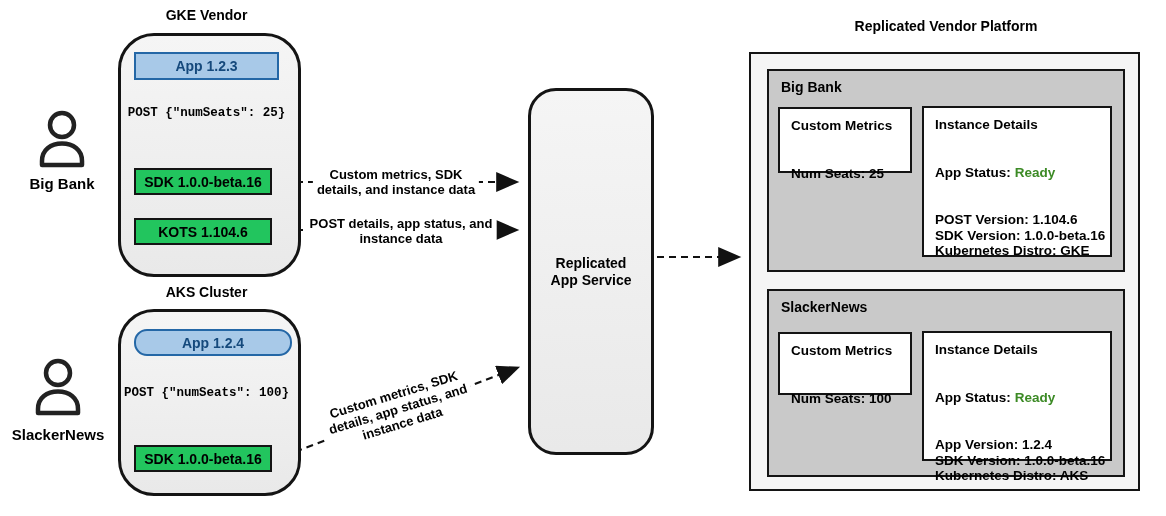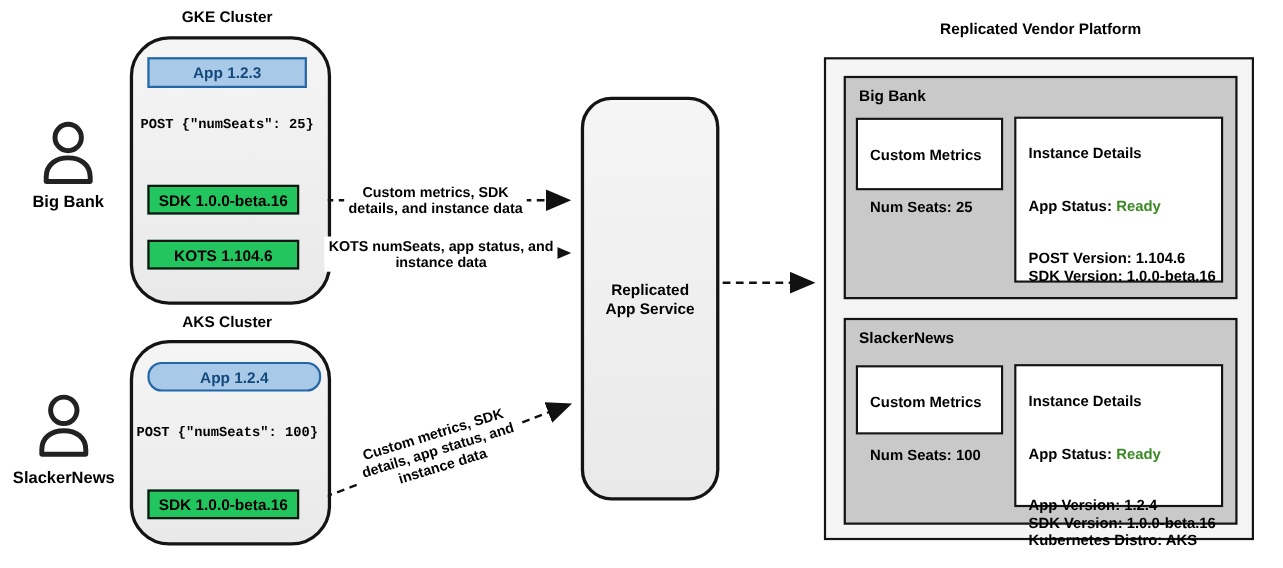--- a/index.html
+++ b/index.html
@@ -29,21 +29,21 @@
 
   .arrow-label{position:absolute;background:#fff;text-align:center;
                font-size:13px;line-height:15px;padding:1px 4px;white-space:nowrap;}
   .arrow-label span{display:block;}
 
   .platform-title{position:absolute;text-align:center;font-size:14px;}
   .platform{position:absolute;border:2.5px solid #141414;background:#f5f5f5;}
   .customer{position:absolute;border:2.5px solid #141414;background:#c9c9c9;}
   .customer-name{position:absolute;left:12px;top:8px;font-size:14px;}
   .panel-box{position:absolute;border:2.5px solid #141414;background:#fff;
-             padding:24px 11px;font-size:13.5px;line-height:15.5px;box-sizing:border-box;}
+             padding:9px 11px;font-size:13.5px;line-height:15.5px;box-sizing:border-box;}
   .gap-top{margin-top:32px;}
   .detail-line{white-space:nowrap;}
   .status-value{color:var(--status-green,#3c8a25);padding-left:4px;}
 </style>
 </head>
 <body>
 
 <div class="canvas">
 
   <svg class="layer">
@@ -77,39 +77,39 @@
   <div class="persona-label" style="left:12px;top:175px;width:100px;">Big Bank</div>
 
   <div class="persona" style="left:32px;top:358px;">
     <svg width="52" height="60" viewBox="0 0 52 60">
       <circle cx="26" cy="15" r="12" fill="none" stroke="#222" stroke-width="4.5"></circle>
       <path d="M6 55 L6 51 C6 39.5 15 33.5 26 33.5 C37 33.5 46 39.5 46 51 L46 55 Z" fill="none" stroke="#222" stroke-width="4.5" stroke-linejoin="round"></path>
     </svg>
   </div>
   <div class="persona-label" style="left:3px;top:426px;width:110px;">SlackerNews</div>
 
-  <div class="cluster-title" style="left:118px;top:7px;width:177px;">GKE Cluster</div>
+  <div class="cluster-title" style="left:118px;top:7px;width:177px;">GKE Vendor</div>
   <div class="cluster" style="left:118px;top:33px;width:177px;height:238px;"></div>
   <div class="node app-node" style="left:134px;top:52px;width:145px;height:28px;box-sizing:border-box;">App 1.2.3</div>
   <div class="post-text" style="left:118px;top:106px;width:177px;">POST {"numSeats": 25}</div>
   <div class="node" style="left:134px;top:168px;width:138px;height:27px;box-sizing:border-box;">SDK 1.0.0-beta.16</div>
   <div class="node" style="left:134px;top:218px;width:138px;height:27px;box-sizing:border-box;">KOTS 1.104.6</div>
 
   <div class="cluster-title" style="left:118px;top:284px;width:177px;">AKS Cluster</div>
   <div class="cluster" style="left:118px;top:309px;width:177px;height:181px;"></div>
   <div class="node app-node" style="left:134px;top:329px;width:158px;height:27px;box-sizing:border-box;border-radius:13px;">App 1.2.4</div>
   <div class="post-text" style="left:118px;top:386px;width:177px;">POST {"numSeats": 100}</div>
   <div class="node" style="left:134px;top:445px;width:138px;height:27px;box-sizing:border-box;">SDK 1.0.0-beta.16</div>
 
   <div class="arrow-label" style="left:396px;top:182px;transform:translate(-50%,-50%);">
     <span>Custom metrics, SDK</span>
     <span>details, and instance data</span>
   </div>
   <div class="arrow-label" style="left:401px;top:231px;transform:translate(-50%,-50%);">
-    <span>KOTS numSeats, app status, and</span>
+    <span>POST details, app status, and</span>
     <span>instance data</span>
   </div>
   <div class="arrow-label" style="left:398px;top:409px;transform:translate(-50%,-50%) rotate(-17deg);">
     <span>Custom metrics, SDK</span>
     <span>details, app status, and</span>
     <span>instance data</span>
   </div>
 
   <div class="service" style="left:528px;top:88px;width:126px;height:367px;box-sizing:border-box;">
     <div class="service-text">
@@ -129,20 +129,21 @@
     <div class="gap-top">Num Seats: 25</div>
   </div>
   <div class="panel-box" style="left:922px;top:106px;width:190px;height:151px;">
     <div>Instance Details</div>
     <div class="gap-top detail-line">
       <span>App Status:</span><span class="status-value">Ready</span>
     </div>
     <div class="gap-top">
       <div class="detail-line">POST Version: 1.104.6</div>
       <div class="detail-line">SDK Version: 1.0.0-beta.16</div>
+      <div class="detail-line">Kubernetes Distro: GKE</div>
     </div>
   </div>
 
   <div class="customer" style="left:767px;top:289px;width:358px;height:188px;box-sizing:border-box;">
     <div class="customer-name">SlackerNews</div>
   </div>
   <div class="panel-box" style="left:778px;top:332px;width:134px;height:63px;">
     <div>Custom Metrics</div>
     <div class="gap-top">Num Seats: 100</div>
   </div>

